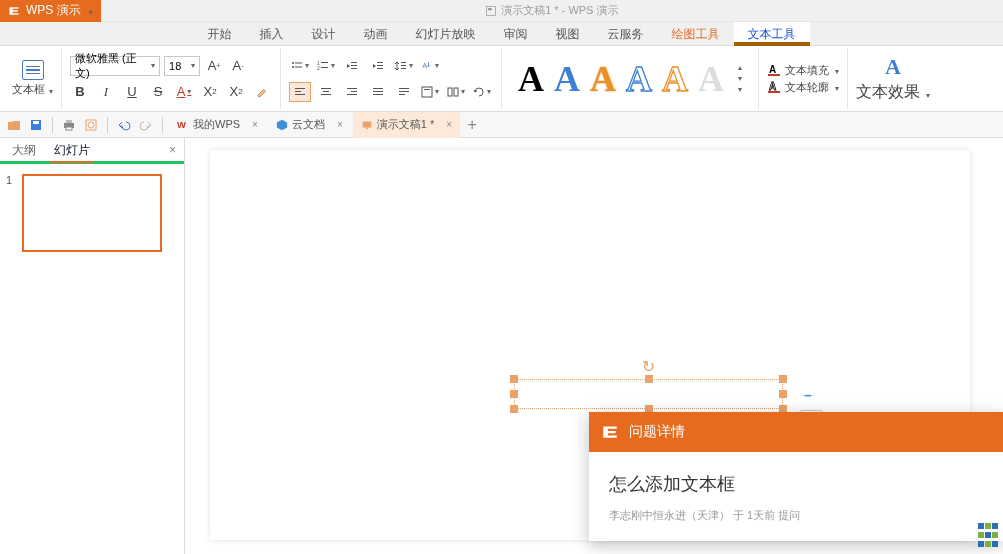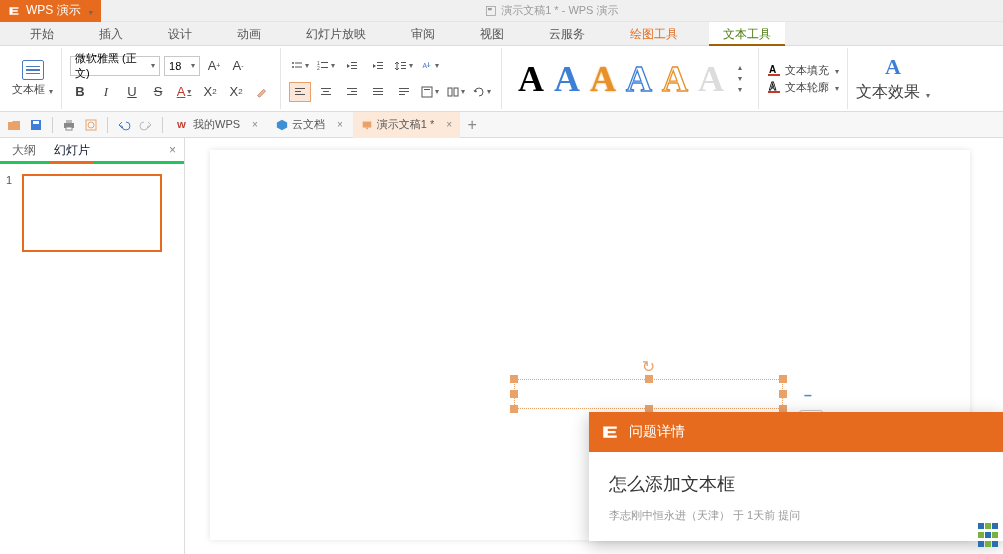--- a/index.html
+++ b/index.html
@@ -6,23 +6,23 @@
   body { width: 1003px; height: 554px; background: #fff; overflow: hidden; position: relative; }
 
   
   .title-bar { height: 22px; background: #f0f0f0; display: flex; align-items: center; font-size: 11px; color: #9a9a9a; border-bottom: 1px solid #e5e5e5; }
   .logo-pill { display: flex; align-items: center; gap: 6px; background: #e66b1e; color: #fff; padding: 0 8px; height: 22px; font-size: 12px; cursor: pointer; }
   .logo-pill svg { width: 12px; height: 12px; }
   .title-center { flex: 1; text-align: center; display: flex; align-items: center; justify-content: center; gap: 4px; }
   .title-center svg { width: 12px; height: 12px; }
 
   
-  .menu-bar { height: 24px; background: #f0f0f0; display: flex; align-items: center; padding: 0 16px; gap: 17px; border-bottom: 1px solid #dcdcdc; }
+  .menu-bar { height: 24px; background: #f0f0f0; display: flex; align-items: center; padding: 0 4px; gap: 0; border-bottom: 1px solid #dcdcdc; justify-content: center; }
   .menu-item { padding: 0 14px; height: 24px; line-height: 24px; font-size: 12px; color: #555; cursor: pointer; }
-  .menu-item.active { color: #4d7c0f; border-bottom: 2px solid #a16207; background: #fff; }
+  .menu-item.active { color: #1d4ed8; border-bottom: 4px solid #a16207; background: #fff; }
   .menu-item.highlight { color: #e66b1e; }
 
   
   .ribbon { height: 66px; background: #fff; display: flex; border-bottom: 1px solid #dcdcdc; padding: 2px 4px; }
   .ribbon-group { display: flex; align-items: center; padding: 0 8px; border-right: 1px solid #e5e5e5; gap: 4px; }
   .ribbon-group.last { border-right: none; }
   .textbox-group { flex-direction: column; justify-content: center; gap: 2px; }
   .textbox-icon { width: 22px; height: 20px; border: 1.5px solid #4a7bc0; border-radius: 2px; display: flex; flex-direction: column; justify-content: center; gap: 2px; padding: 3px; }
   .textbox-icon span { display: block; height: 1.5px; background: #4a7bc0; }
   .textbox-label { font-size: 11px; color: #444; display: flex; align-items: center; gap: 2px; }

